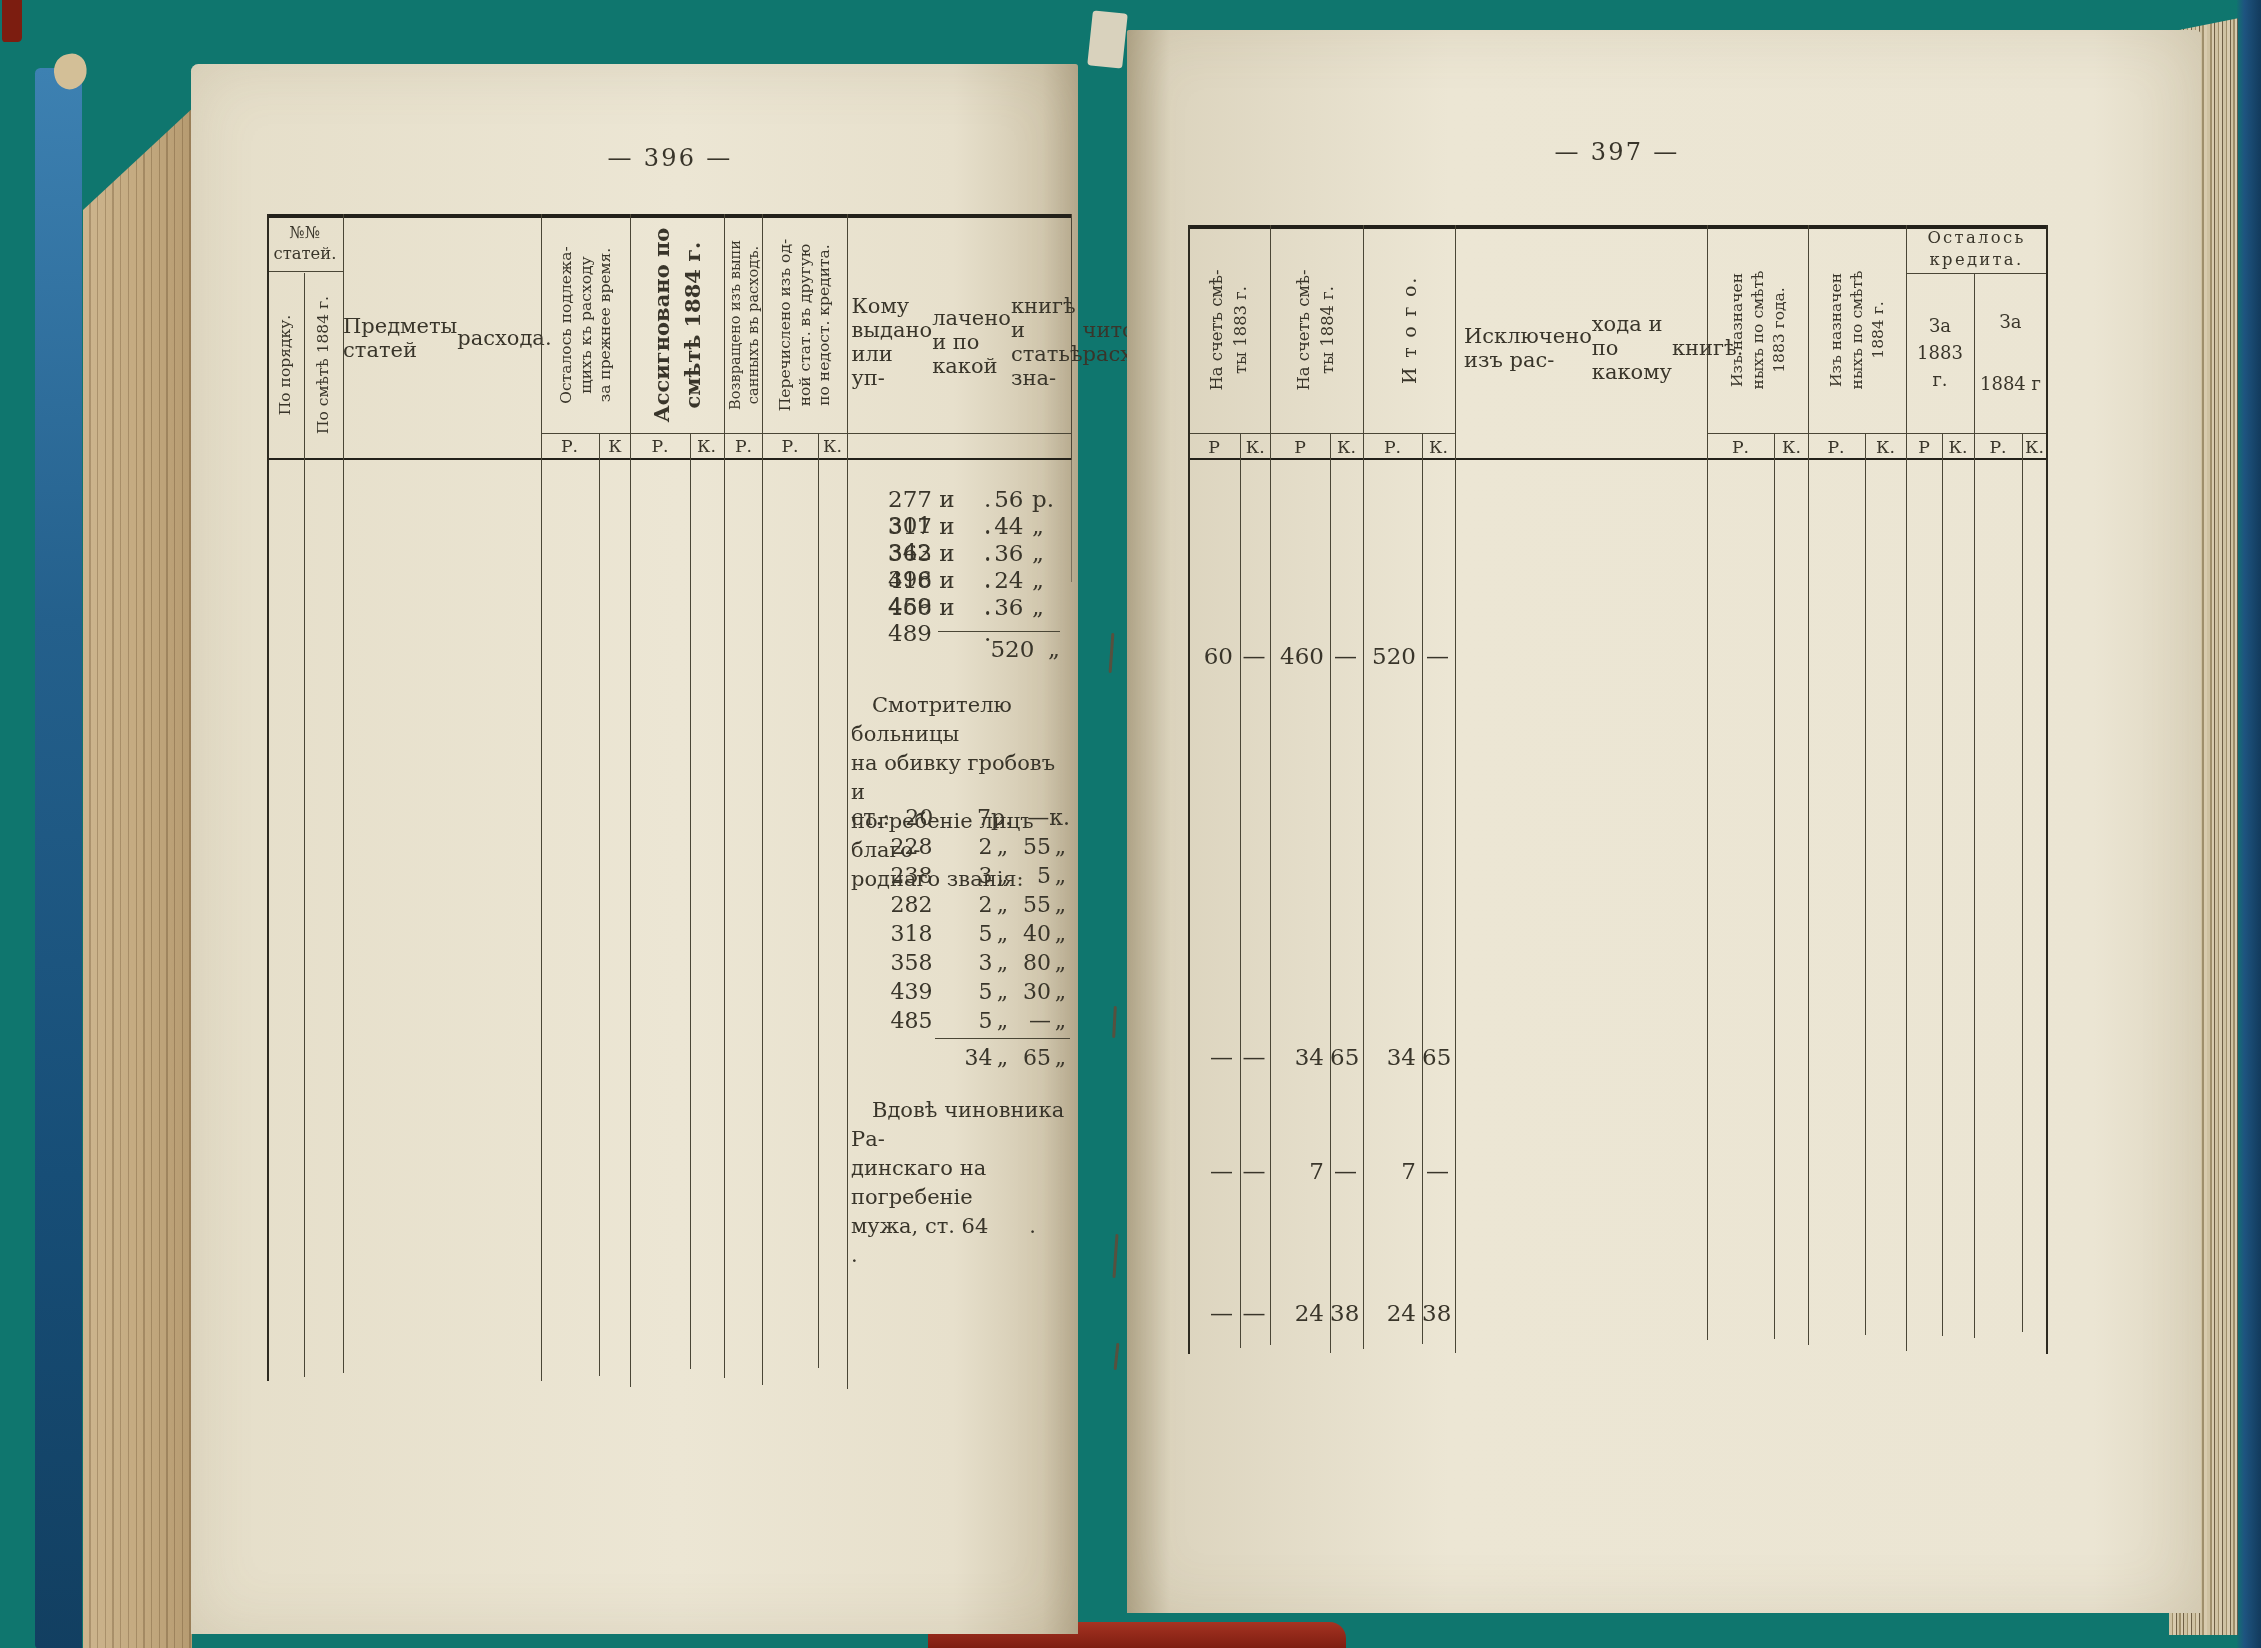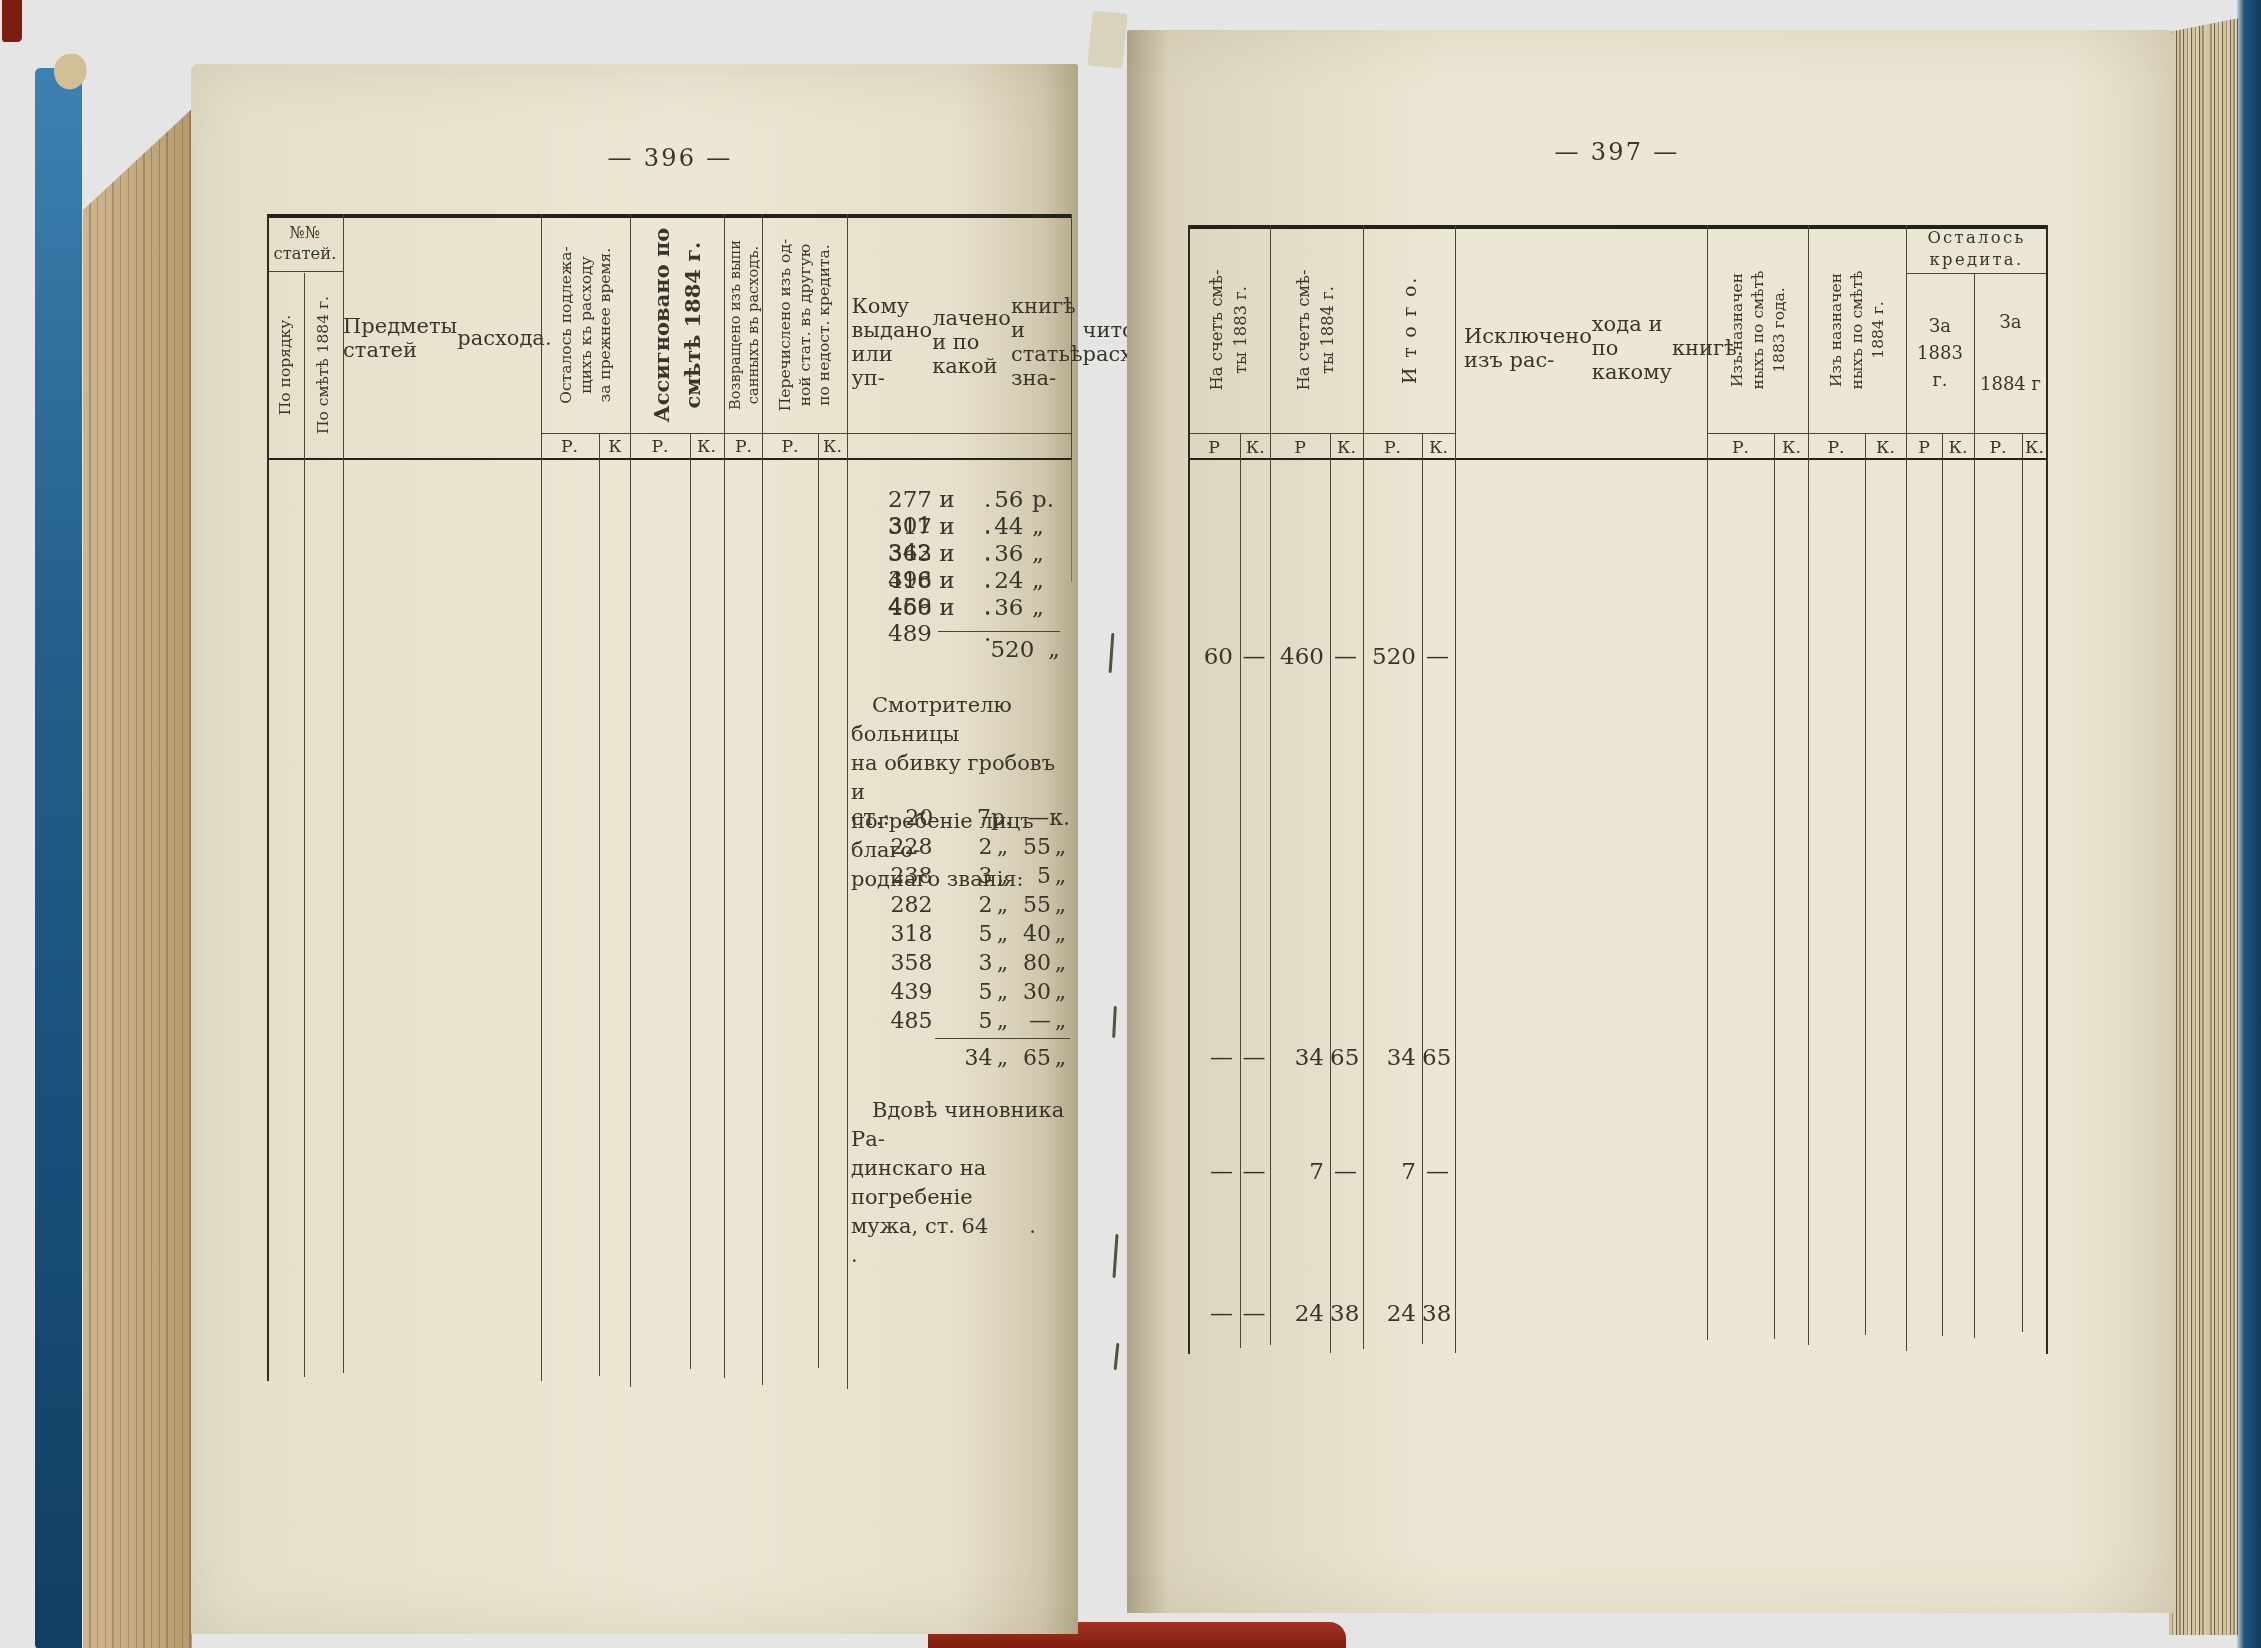--- a/index.html
+++ b/index.html
@@ -1,16 +1,16 @@
 <!DOCTYPE html>
 <html style="font-size:7.3px"><head>
 <meta charset="utf-8">
 <style>
   html,body{margin:0;padding:0;background:#060606;}
-  .stage{position:relative;width:2261px;height:1649px;background:#e5e5e5;overflow:hidden;
+  .stage{position:relative;width:2261px;height:1649px;background:#0f766e;overflow:hidden;
          font-family:"DejaVu Serif",serif;color:#39352a;}
   
   .cover-left{position:absolute;left:35px;top:68px;width:47px;height:1581px;
     background:linear-gradient(180deg,#3d81b2,#24608c 35%,#174e77 70%,#123f61);border-radius:5.5px 0 0 4.5px;}
   .cover-right{position:absolute;left:2237px;top:0;width:24px;height:1649px;
     background:linear-gradient(90deg,#20568123,#1e5480 30%,#123a5c);}
   .red-patch{position:absolute;left:1.8px;top:0;width:20px;height:42px;background:#7c1d10;border-radius:0 0 4.5px 3.6px;}
   .red-bottom{position:absolute;left:928px;top:1622px;width:418px;height:27px;
     background:linear-gradient(180deg,#a63322,#7c1d10);border-radius:11px 16.4px 0 0;}
   .blue-blob{position:absolute;left:54px;top:54px;width:33px;height:35px;background:#d3bf97;
@@ -26,21 +26,21 @@
   .gutter-sliver{position:absolute;left:1090px;top:12px;width:35px;height:55px;background:#d9d2bd;
     transform:rotate(6deg);border-radius:3.6px;}
   .stitch{position:absolute;width:3.2px;background:#57503e;border-radius:1.8px;}
   
   .page{position:absolute;}
   .page-left{left:191px;top:64px;width:887px;height:1570px;border-radius:7.3px 2.7px 0 0;
     background:linear-gradient(90deg,#e5dec9,#ece6d4 55%,#e7e0cc 86%,#d3c9b0 96%,#b9ad92);
     box-shadow:inset 0 0 64px rgba(120,100,60,.16);}
   .page-right{left:1127px;top:30px;width:1046px;height:1583px;border-radius:1.8px 5.5px 0 0;
     background:linear-gradient(90deg,#b3a88c,#dcd4be 4%,#ece6d4 30%,#ebe5d3 90%,#ded6c0);
-    box-shadow:inset 0 0 64px rgba(120,100,60,.14);}
+    box-shadow:inset 0 0 64px rgba(120,100,60,.14);padding-left:28px;}
   
   .vl{position:absolute;width:1.4px;background:#4a4636;}
   .hl{position:absolute;height:1.4px;background:#4a4636;}
   .heavy{background:#23211a;}
   .thick{width:2.3px;background:#2d2a20;}
   .faint{opacity:.55;}
   
   .cell{position:absolute;}
   .ctr{text-align:center;}
   .vcell{position:absolute;}

